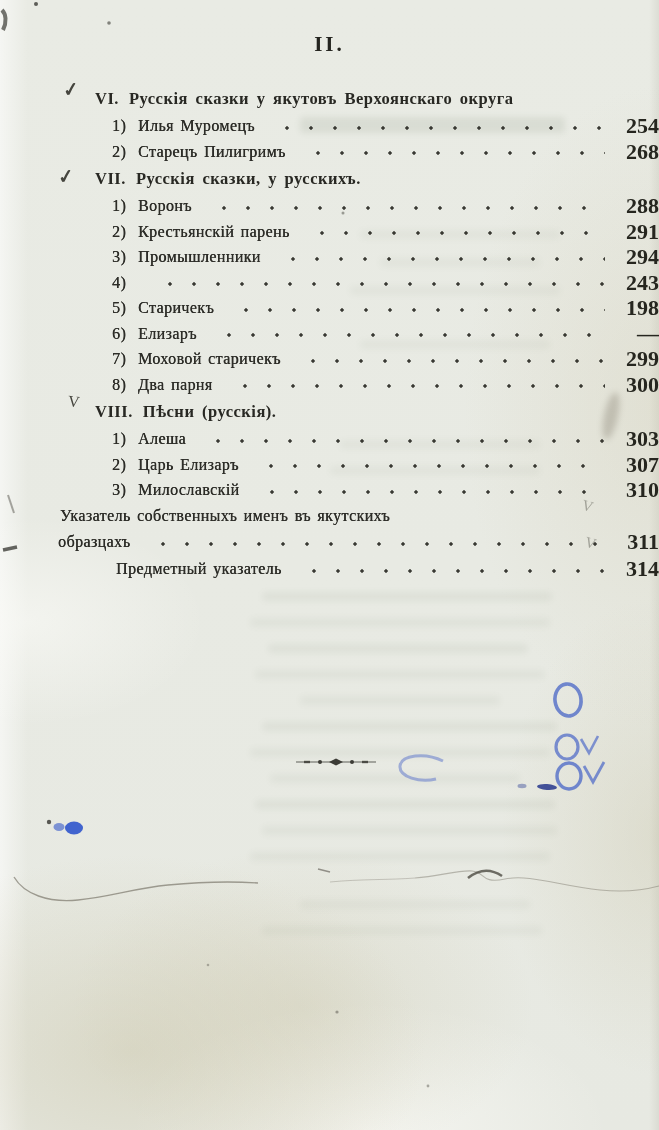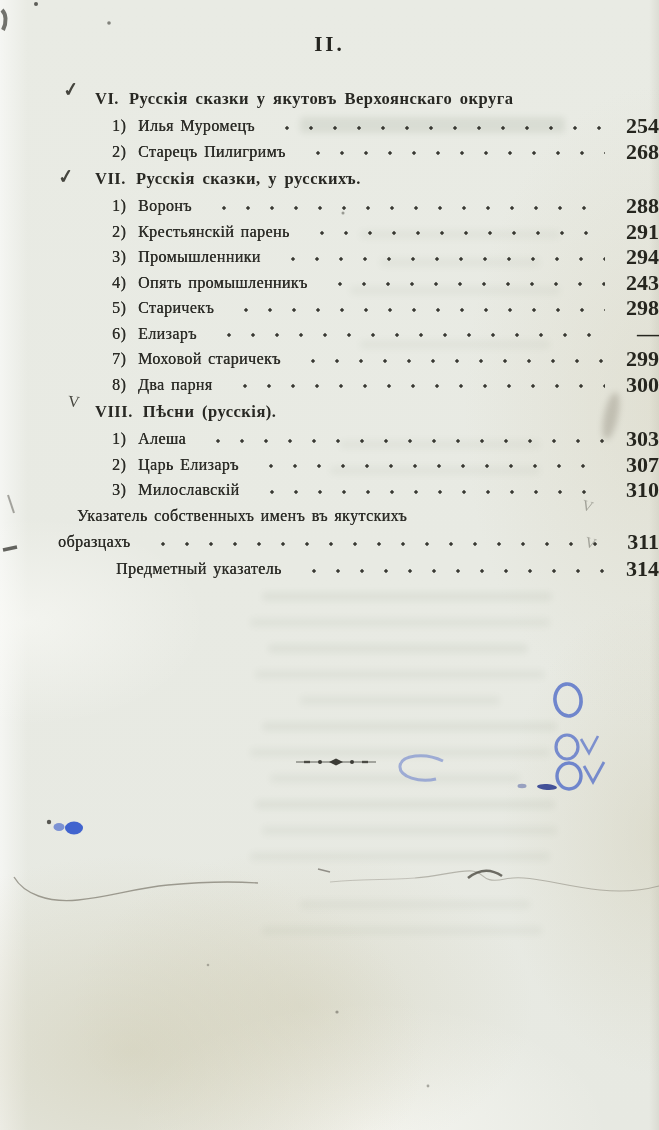--- a/index.html
+++ b/index.html
@@ -39,21 +39,21 @@
   .item{padding-left:112px;}
   .inum{width:26px;flex:0 0 auto;}
   .ilabel{white-space:nowrap;text-align:center;}
   .leader{
     flex:1 1 auto;margin:0 8px 0 16px;
     background-image:radial-gradient(circle, rgba(42,42,36,.92) 1.4px, rgba(42,42,36,0) 2px);
     background-size:24px 6px;background-repeat:repeat-x;background-position:4px 60%;
   }
   .ipage{flex:0 0 46px;text-align:right;font-weight:bold;font-size:22px;color:#26261f;}
   .trow{height:26.5px;line-height:26.5px;font-size:16px;}
-  .wrap1{padding-left:77px;word-spacing:9px;white-space:nowrap;align-items:center;}
+  .wrap1{padding-left:60px;word-spacing:9px;white-space:nowrap;align-items:center;}
   .wrap2{padding-left:58px;}
   .simple{padding-left:116px;font-family:Liberation Serif, serif;}
 
   .mcheck{position:absolute;font-size:19px;color:#45453e;transform:rotate(-8deg);font-weight:bold;}
   .mc-0{left:63px;top:78px;}
   .mc-1{left:58px;top:165px;}
   .mc-2{left:68px;top:393px;font-size:16px;transform:rotate(6deg);font-weight:normal;}
   .rvcheck{position:absolute;font-size:15px;color:rgba(108,108,98,.55);transform:rotate(16deg);}
   .rv-0{left:582px;top:498px;}
   .rv-1{left:585px;top:535px;}
@@ -124,29 +124,28 @@
       <span class="ipage">291</span>
     </div>
     <div class="row item">
       <span class="inum">3)</span>
       <span class="ilabel">Промышленники</span>
       <span class="leader"></span>
       <span class="ipage">294</span>
     </div>
     <div class="row item">
       <span class="inum">4)</span>
-      <span class="ilabel">Опять промышленникъ</span>
       <span class="leader"></span>
       <span class="ipage">243</span>
     </div>
     <div class="row item">
       <span class="inum">5)</span>
       <span class="ilabel">Старичекъ</span>
       <span class="leader"></span>
-      <span class="ipage">298</span>
+      <span class="ipage">198</span>
     </div>
     <div class="row item">
       <span class="inum">6)</span>
       <span class="ilabel">Елизаръ</span>
       <span class="leader"></span>
       <span class="ipage">—</span>
     </div>
     <div class="row item">
       <span class="inum">7)</span>
       <span class="ilabel">Моховой старичекъ</span>

